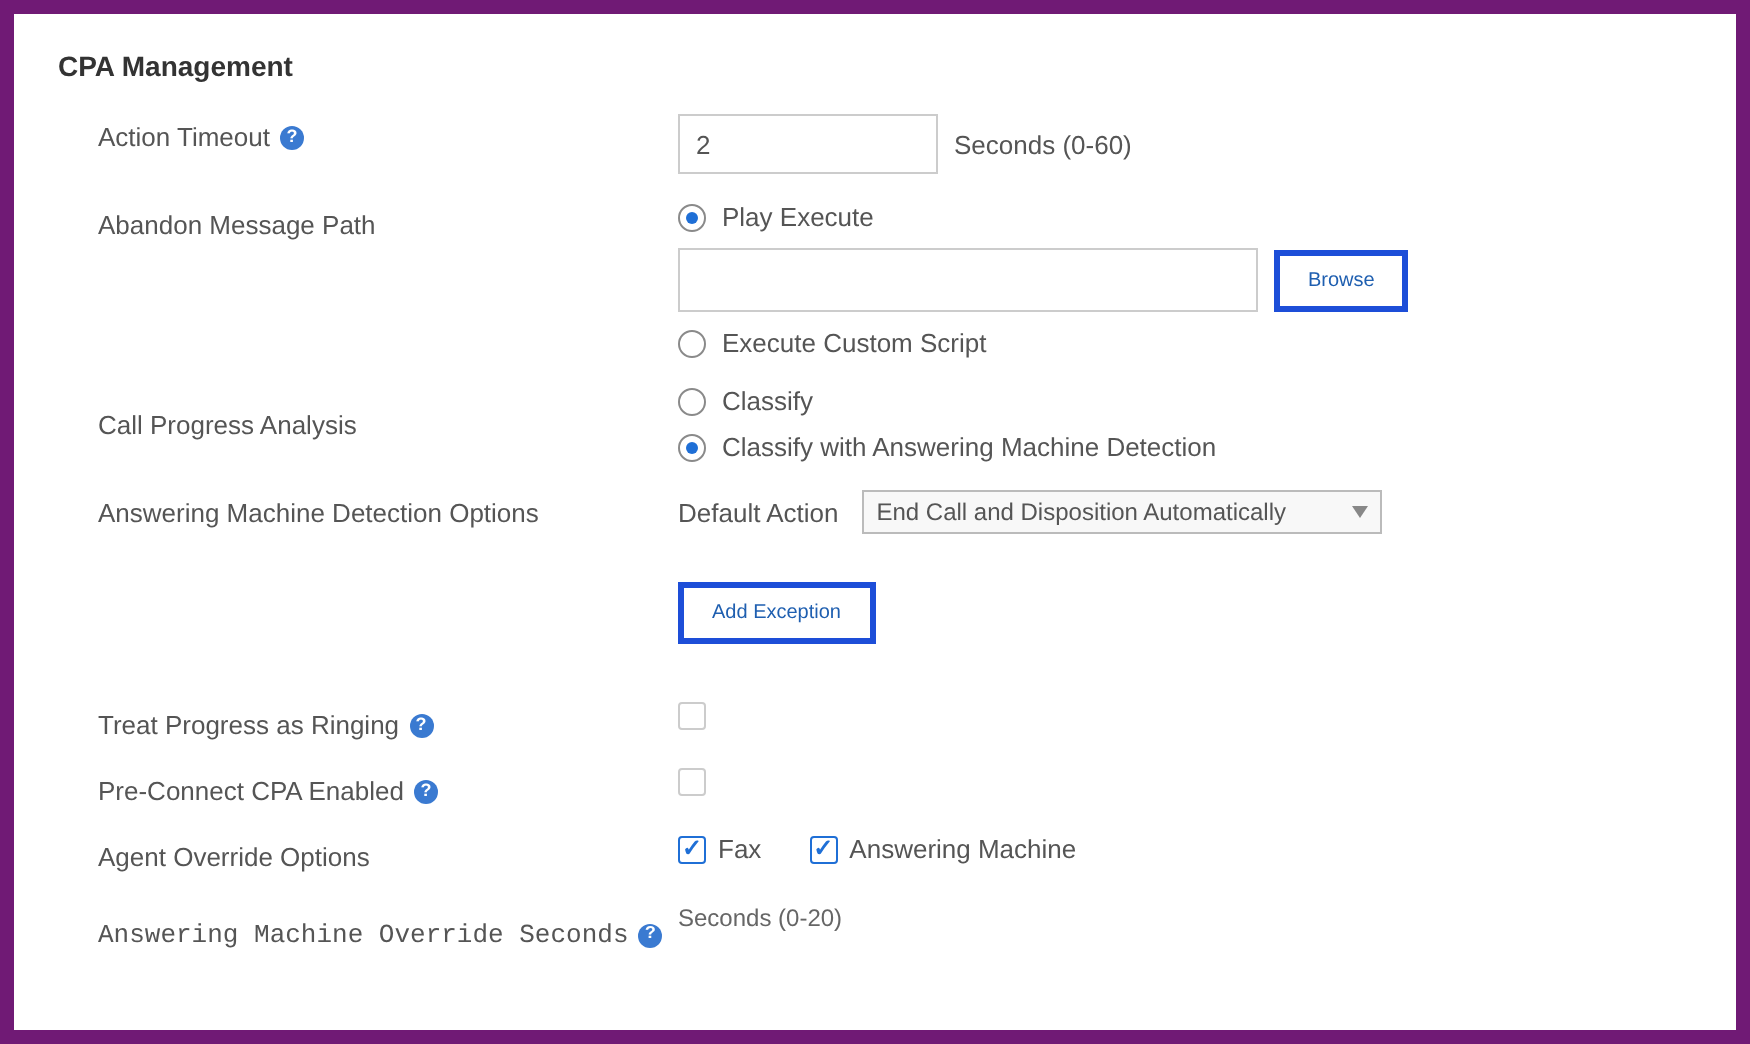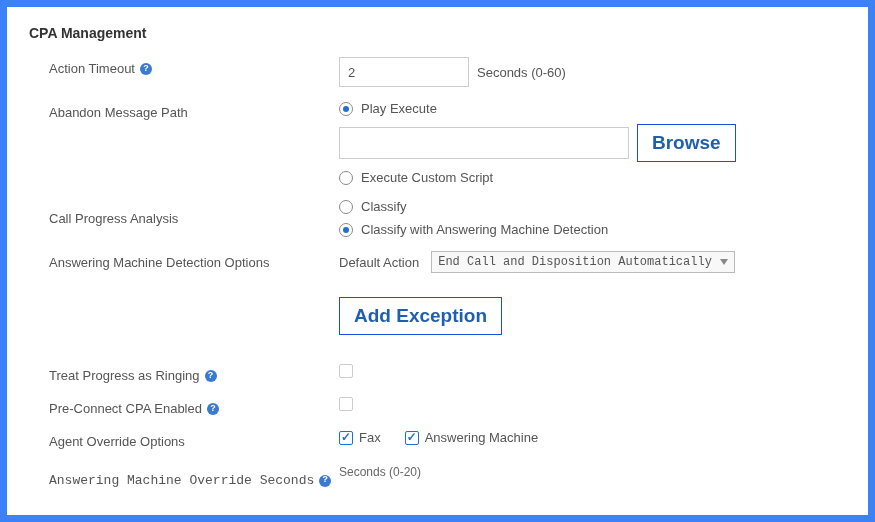--- a/index.html
+++ b/index.html
@@ -7,21 +7,21 @@
     margin: 0;
     padding: 0;
     font-family: Arial, Helvetica, sans-serif;
     font-size: 13px;
     color: #555;
     background: #000;
   }
   .frame {
     width: 875px;
     height: 522px;
-    background: #3b82f6;
+    background: #701a75;
     padding: 7px;
   }
   .panel {
     width: 100%;
     height: 100%;
     background: #fff;
     padding: 18px 22px 18px 22px;
     overflow: hidden;
   }
   .section-title {
@@ -105,25 +105,25 @@
     font-weight: bold;
   }
   .checkbox.plain {
     border-color: #ccc;
   }
   .opt-label {
     color: #555;
     font-size: 13px;
   }
   .btn {
-    border: 1px solid #1d4ed8;
+    border: 3px solid #1d4ed8;
     background: #fff;
     color: #1f5fb0;
-    font-weight: bold;
-    font-size: 19px;
+    font-weight: normal;
+    font-size: 10px;
     padding: 7px 14px;
     cursor: pointer;
   }
   .info-icon {
     display: inline-flex;
     align-items: center;
     justify-content: center;
     width: 12px;
     height: 12px;
     border-radius: 50%;
@@ -139,21 +139,20 @@
     height: 22px;
     min-width: 260px;
     padding: 0 22px 0 6px;
     font-size: 12px;
     color: #555;
     display: inline-flex;
     align-items: center;
     position: relative;
     background: #f8f8f8;
     cursor: pointer;
-    font-family: Liberation Mono, monospace;
   }
   .select::after {
     content: '';
     position: absolute;
     right: 6px;
     top: 7px;
     width: 0; height: 0;
     border-left: 4px solid transparent;
     border-right: 4px solid transparent;
     border-top: 6px solid #888;

